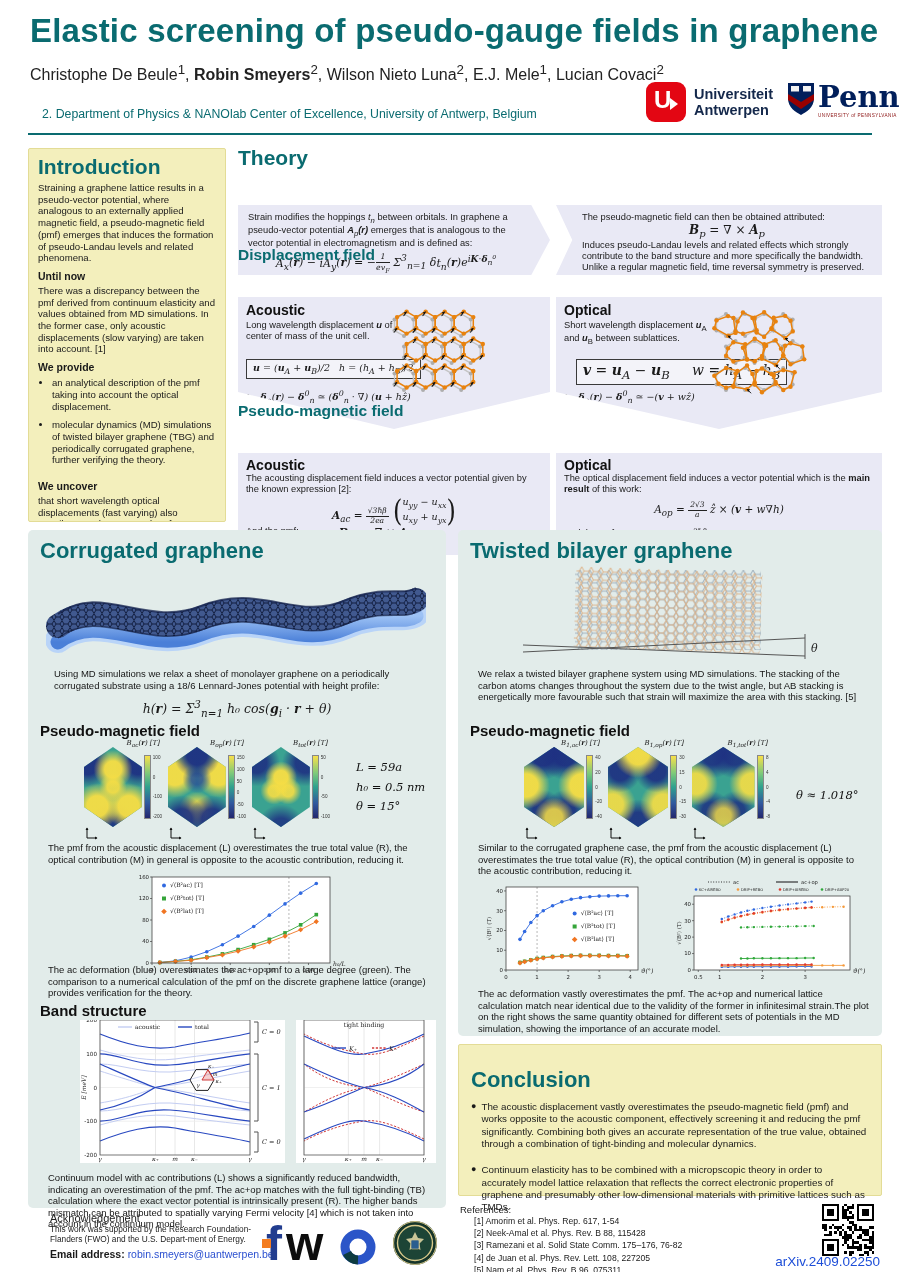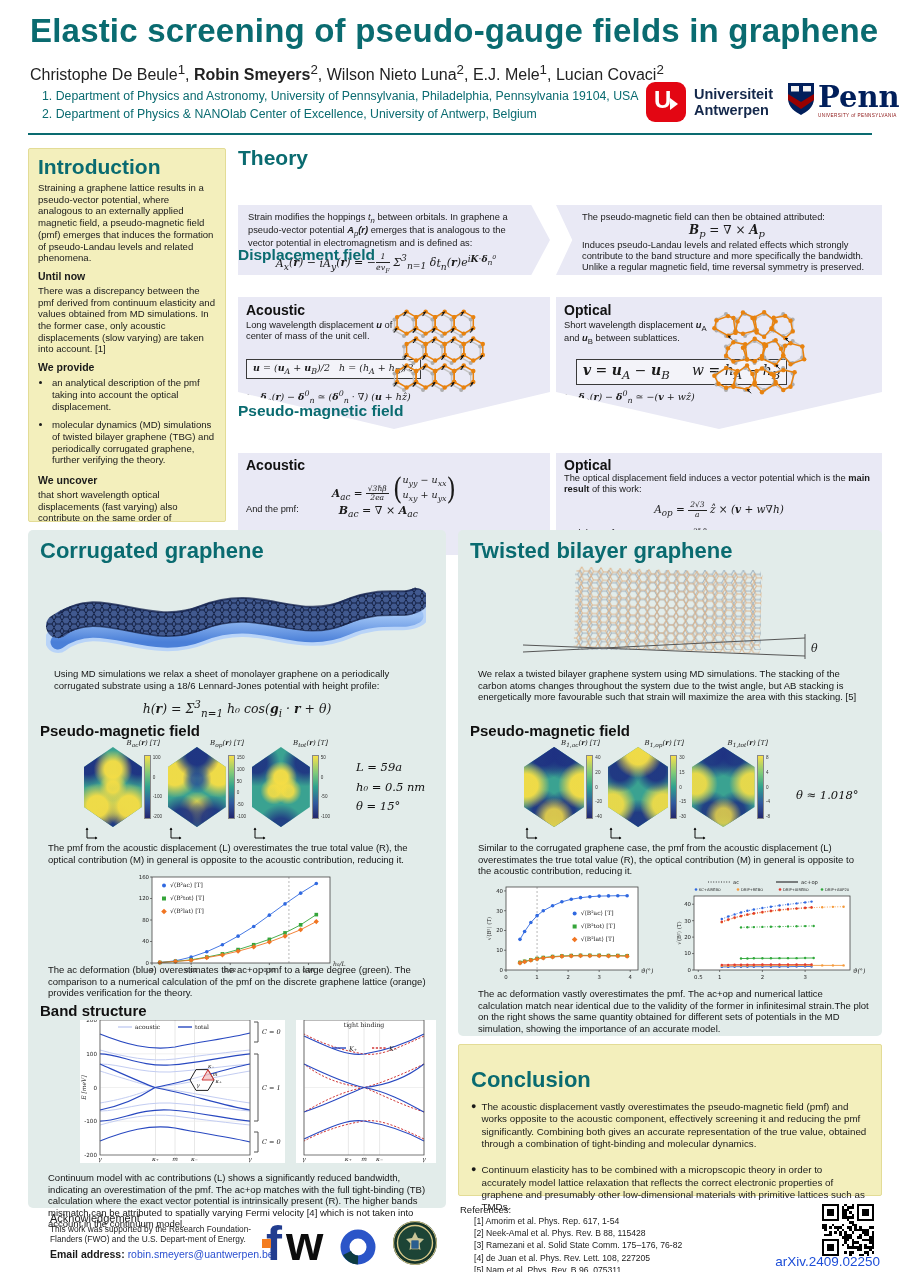--- a/index.html
+++ b/index.html
@@ -15,21 +15,21 @@
   .yellowbox{background:#f3efbc;border:1px solid #e3dc96;border-radius:2px;}
   .lav{background:#e9e9f5;margin-top:33px;}
   .panel{background:#e2ecea;border-radius:5px;}
   .h-section{font-size:21px;font-weight:bold;color:#0a6b70;}
   .h-sub{font-size:15.5px;font-weight:bold;color:#0a6b70;}
   .h-black{font-size:15px;font-weight:bold;color:#111;}
   .h-box{font-size:14px;font-weight:bold;color:#111;}
   .tiny{font-size:9.3px;line-height:1.2;}
   .intro-p{font-size:9.6px;line-height:1.22;margin:3px 0 6px 0;}
   .intro-h{font-size:10.5px;font-weight:bold;margin:6px 0 1px 0;}
-  .bullets{margin:4px 0 8px 14px;padding:0;font-size:9.6px;line-height:1.22;}
+  .bullets{margin:4px 0 14px 14px;padding:0;font-size:9.6px;line-height:1.22;}
   .bullets li{margin-bottom:7px;}
   .formula{font-family:"DejaVu Serif",serif;font-style:italic;}
   .frac{display:inline-flex;flex-direction:column;vertical-align:middle;font-size:.72em;line-height:1.15;text-align:center;}
   .frac>span:first-child{border-bottom:1px solid #222;padding:0 2px;}
   .boxedf{display:inline-block;border:1.2px solid #3a3a3a;padding:2px 6px;background:rgba(255,255,255,.45);}
   .mat{display:inline-flex;align-items:center;}
   .mat .p{font-size:24px;font-weight:300;transform:scaleY(1.25);font-style:normal;}
   .mat .col{display:inline-flex;flex-direction:column;font-size:9.5px;line-height:1.25;}
   .arrowf{display:flex;align-items:center;gap:5px;}
   .arrowf .ar{font-size:11px;font-style:normal;}
@@ -106,21 +106,20 @@
   .penn-sub{font-size:4.6px;color:#8a1010;letter-spacing:.4px;}
   .ua-text{font-size:14.5px;font-weight:bold;color:#14284b;line-height:1.08;}
 </style>
 </head>
 <body>
 
 <div class="poster">
 
   <h1 class="abs title teal" style="left:30px;top:12px;">Elastic screening of pseudo-gauge fields in graphene</h1>
   <div class="abs authors" style="left:30px;top:62px;">Christophe De Beule<sup>1</sup>, <b>Robin Smeyers</b><sup>2</sup>, Wilson Nieto Luna<sup>2</sup>, E.J. Mele<sup>1</sup>, Lucian Covaci<sup>2</sup></div>
-  <div class="abs affil" style="left:42px;top:88px;">1. Department of Physics and Astronomy, University of Pennsylvania, Philadelphia, Pennsylvania 19104, USA</div>
   <div class="abs affil" style="left:42px;top:106px;">2. Department of Physics &amp; NANOlab Center of Excellence, University of Antwerp, Belgium</div>
 
   <div class="abs" style="left:646px;top:82px;width:40px;height:40px;background:#e30613;border-radius:9px;">
     <span style="position:absolute;left:8px;top:4px;color:#fff;font-size:24px;font-weight:bold;">U</span>
     <span style="position:absolute;left:24px;top:16px;width:0;height:0;border-left:8px solid #fff;border-top:6px solid transparent;border-bottom:6px solid transparent;"></span>
   </div>
   <div class="abs ua-text" style="left:694px;top:87px;">
     <div>Universiteit</div>
       <div>Antwerpen</div>
   </div>
@@ -604,20 +603,21 @@
         <circle cx="61.46526614843968" cy="68.96595125028126" r="2.2" fill="#e8820e"></circle>
         <circle cx="73.35921534343315" cy="65.13995626895341" r="2.2" fill="#e8820e"></circle>
         <circle cx="84.64659510226522" cy="67.25683668428397" r="2.2" fill="#e8820e"></circle>
       </svg>
   </div>
 
   <h3 class="abs h-sub" style="left:238px;top:402px;">Pseudo-magnetic field</h3>
 
   <div class="abs lav" style="left:238px;top:420px;width:312px;height:102px;padding:4px 8px;box-sizing:border-box;">
     <h4 class="h-box">Acoustic</h4>
+    <div class="tiny">The acousting displacement field induces a vector potential given by the known expression [2]:</div>
     <div style="text-align:center;margin-top:1px;">
       <span class="formula" style="font-size:10.5px;"><b><i>A</i></b><sub>ac</sub> = <span class="frac">
             <span>√3ℏβ</span>
             <span>2ea</span>
           </span></span>
       <span class="mat formula">
           <span class="p">(</span>
           <span class="col">
             <span><i>u<sub>yy</sub></i> − <i>u<sub>xx</sub></i></span>
             <span><i>u<sub>xy</sub></i> + <i>u<sub>yx</sub></i></span>

